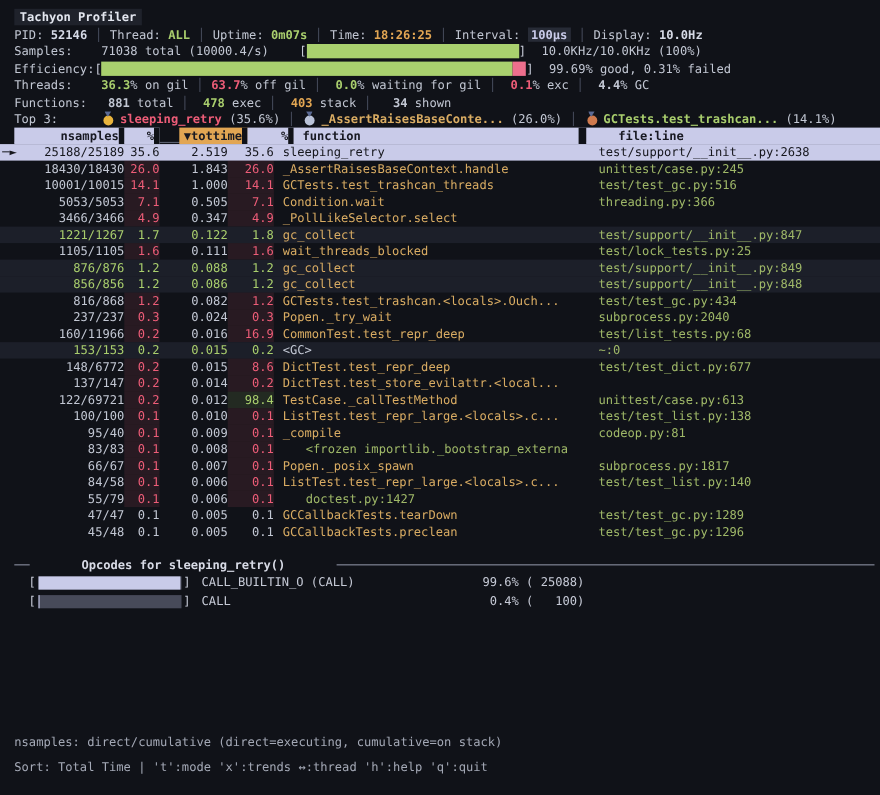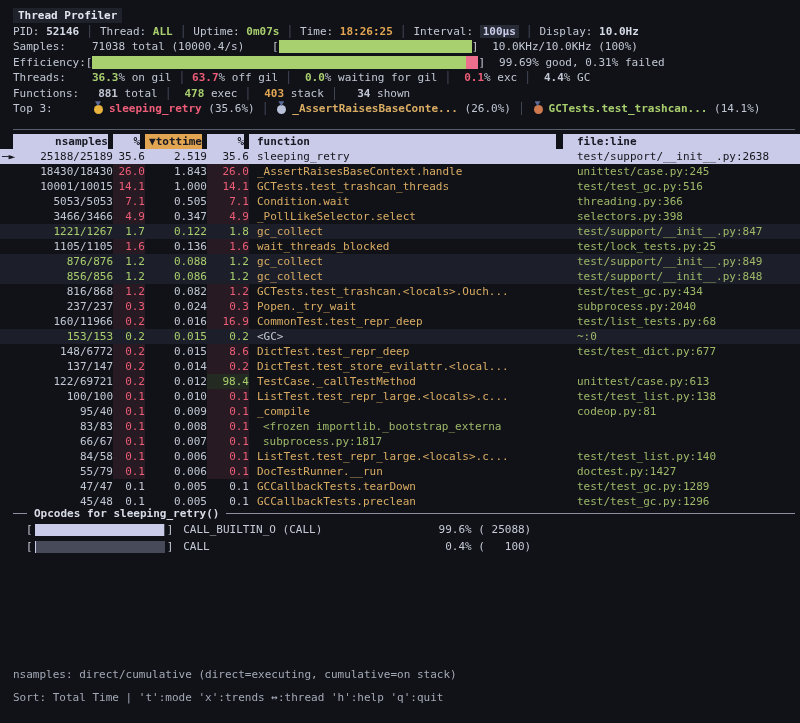--- a/index.html
+++ b/index.html
@@ -19,56 +19,56 @@
   .samples-bar{width:193px;background:#a9d06e;}
   .eff-bar{display:inline-flex;width:386px;height:13px;vertical-align:middle;}
   .eff-good{flex:1;background:#a9d06e;} .eff-bad{width:12px;background:#ed6f8d;}
   .right-text{padding-left:14px;}
   .num{display:inline-block;min-width:26px;text-align:right;font-weight:bold;}
   .medal{display:inline-block;width:9px;height:9px;border-radius:50%;margin:0 6px 0 2px;position:relative;top:1px;}
   .medal::before{content:"";position:absolute;top:-4px;left:1px;width:6px;height:5px;background:#5b6a94;
                  clip-path:polygon(0 0,100% 0,50% 100%);}
   .medal.gold{background:#e8b33c;} .medal.silver{background:#b9c2d8;} .medal.bronze{background:#cf7a4e;}
   .topsep{position:absolute;top:129px;left:13px;right:5px;height:1px;background:#5a5f6e;}
-  .table{position:absolute;top:134px;left:0;width:800px;}
+  .table{position:absolute;top:116px;left:0;width:800px;}
   .row{display:flex;height:15px;line-height:15px;padding-left:13px;position:relative;}
   .cell{white-space:pre;overflow:hidden;box-sizing:border-box;}
   .c1{width:100px;text-align:right;} .c2{width:32px;text-align:right;}
   .c3{width:62px;text-align:right;} .c4{width:42px;text-align:right;}
-  .c5{width:314px;padding-left:8px;} .c6{flex:1;padding-left:14px;}
+  .c5{width:266px;padding-left:8px;} .c6{flex:1;padding-left:29px;}
   .hdr .cell{background:#c9cbe9;color:#181922;font-weight:bold;border-right:5px solid #101218;}
-  .hdr .c3{background:#e2a653;}
+  .hdr .c3{background:#e2a653;margin-left:18px;}
   .hdr .c5{border-right:7px solid #101218;}
   .hdr .c6{border-right:0;}
   .row.selected{background:#c9cbe9;}
   .row.selected .cell{color:#15161c !important;background:transparent !important;}
   .row.gc{background:#1c1f29;}
   .tint-red{background:rgba(238,93,120,0.11);}
   .tint-green{background:rgba(169,206,109,0.13);}
   .arrow{position:absolute;left:2px;top:0;color:#15161c;}
   .opcodes{position:absolute;top:506px;left:0;width:800px;}
-  .op-title{display:flex;align-items:center;height:15px;padding-left:13px;}
+  .op-title{display:flex;align-items:center;height:15px;padding-left:13px;gap:40px;}
   .dash{height:1px;background:#8b8fa0;}
   .dash-l{width:14px;} .dash-r{flex:1;margin-right:5px;}
   .op-label{font-weight:bold;color:#d8dbe6;margin:0 7px;white-space:pre;}
   .op-row{display:flex;align-items:center;height:17px;padding-left:26px;}
   .op-bar{width:130px;height:12px;background:#474a59;position:relative;margin:0 2px;}
   .op-fill{position:absolute;left:0;top:0;bottom:0;background:#c9cbe9;}
   .op-name{padding-left:10px;width:228px;white-space:pre;color:#c6cad6;}
   .op-stat{width:120px;text-align:right;white-space:pre;color:#c6cad6;}
   .footer{position:absolute;top:663px;left:0;width:800px;color:#a4a9b6;}
   .footer div{height:23px;line-height:23px;padding-left:13px;white-space:pre;}
 </style>
 </head>
 <body>
 
 <div class="screen">
   <div class="top" style="position:absolute;top:8px;width:800px;">
     <div class="tline">
-      <span class="title-badge">Thread Profiler</span>
+      <span class="title-badge">Tachyon Profiler</span>
     </div>
     <div class="tline">
       <span>PID:</span><span> </span>
       <span class="v">52146</span>
       <span class="sep-bar">│</span>
       <span>Thread:</span><span> </span>
       <span class="v c-green">ALL</span>
       <span class="sep-bar">│</span>
       <span>Uptime:</span><span> </span>
       <span class="v c-green">0m07s</span>
@@ -155,34 +155,33 @@
           <span class="cell c4 c-red tint-red">7.1</span>
           <span class="cell c5 c-yellow">Condition.wait</span>
           <span class="cell c6 c-file">threading.py:366</span>
         </div>
         <div class="row">
           <span class="cell c1 c-plain">3466/3466</span>
           <span class="cell c2 c-red tint-red">4.9</span>
           <span class="cell c3 c-plain">0.347</span>
           <span class="cell c4 c-red tint-red">4.9</span>
           <span class="cell c5 c-yellow">_PollLikeSelector.select</span>
-          <span class="cell c6 c-file">selectors.py:398</span>
         </div>
         <div class="row gc">
           <span class="cell c1 c-green">1221/1267</span>
           <span class="cell c2 c-green">1.7</span>
           <span class="cell c3 c-green">0.122</span>
           <span class="cell c4 c-green">1.8</span>
           <span class="cell c5 c-yellow">gc_collect</span>
           <span class="cell c6 c-file">test/support/__init__.py:847</span>
         </div>
         <div class="row">
           <span class="cell c1 c-plain">1105/1105</span>
           <span class="cell c2 c-red tint-red">1.6</span>
-          <span class="cell c3 c-plain">0.136</span>
+          <span class="cell c3 c-plain">0.111</span>
           <span class="cell c4 c-red tint-red">1.6</span>
           <span class="cell c5 c-yellow">wait_threads_blocked</span>
           <span class="cell c6 c-file">test/lock_tests.py:25</span>
         </div>
         <div class="row gc">
           <span class="cell c1 c-green">876/876</span>
           <span class="cell c2 c-green">1.2</span>
           <span class="cell c3 c-green">0.088</span>
           <span class="cell c4 c-green">1.2</span>
           <span class="cell c5 c-yellow">gc_collect</span>
@@ -272,36 +271,36 @@
           <span class="cell c2 c-red tint-red">0.1</span>
           <span class="cell c3 c-plain">0.008</span>
           <span class="cell c4 c-red tint-red">0.1</span>
           <span class="cell c6 c-file">&lt;frozen importlib._bootstrap_externa</span>
         </div>
         <div class="row">
           <span class="cell c1 c-plain">66/67</span>
           <span class="cell c2 c-red tint-red">0.1</span>
           <span class="cell c3 c-plain">0.007</span>
           <span class="cell c4 c-red tint-red">0.1</span>
+          <span class="cell c5 c-yellow">Popen._posix_spawn</span>
           <span class="cell c6 c-file">subprocess.py:1817</span>
         </div>
         <div class="row">
           <span class="cell c1 c-plain">84/58</span>
           <span class="cell c2 c-red tint-red">0.1</span>
           <span class="cell c3 c-plain">0.006</span>
           <span class="cell c4 c-red tint-red">0.1</span>
           <span class="cell c5 c-yellow">ListTest.test_repr_large.&lt;locals&gt;.c...</span>
           <span class="cell c6 c-file">test/test_list.py:140</span>
         </div>
         <div class="row">
           <span class="cell c1 c-plain">55/79</span>
           <span class="cell c2 c-red tint-red">0.1</span>
           <span class="cell c3 c-plain">0.006</span>
           <span class="cell c4 c-red tint-red">0.1</span>
-          <span class="cell c5 c-yellow">DocTestRunner.__run</span>
           <span class="cell c6 c-file">doctest.py:1427</span>
         </div>
         <div class="row">
           <span class="cell c1 c-plain">47/47</span>
           <span class="cell c2 c-plain">0.1</span>
           <span class="cell c3 c-plain">0.005</span>
           <span class="cell c4 c-plain">0.1</span>
           <span class="cell c5 c-yellow">GCCallbackTests.tearDown</span>
           <span class="cell c6 c-file">test/test_gc.py:1289</span>
         </div>

